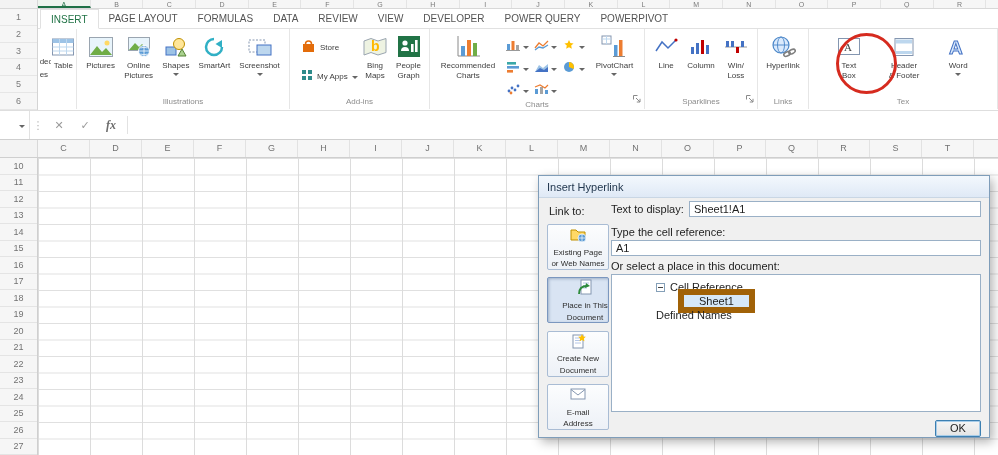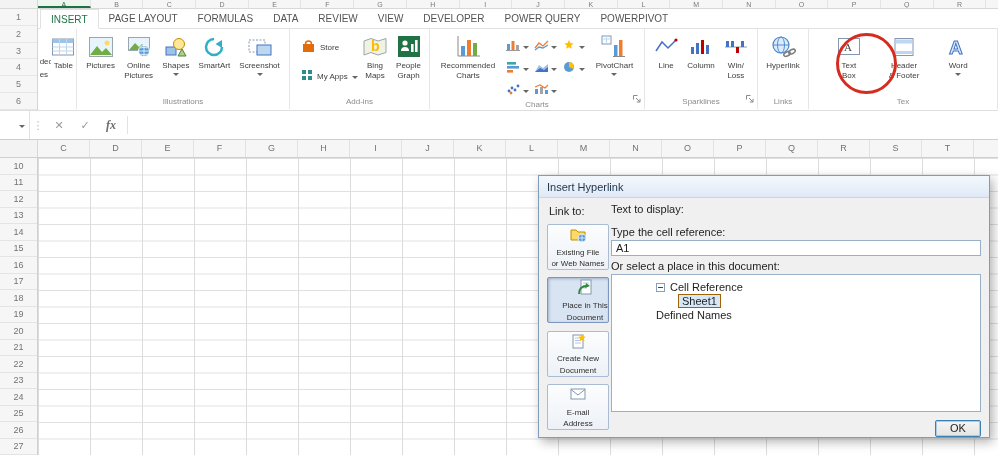--- a/index.html
+++ b/index.html
@@ -74,21 +74,21 @@
 
   .dlg-sidebar { position:absolute; left:8px; top:26px; width:62px; bottom:7px; display:flex; flex-direction:column; justify-content:space-between; }
   .side-btn { height:46px; border:1px solid #a9bcd4; border-radius:2px; background:linear-gradient(#fcfdfe,#edf1f7); display:flex; flex-direction:column; align-items:center; justify-content:center; gap:2px; font-size:8px; line-height:1.2; text-align:center; color:#2e2e2e; cursor:default; }
   .side-btn.selected { background:#d9e4f3; border-color:#7b97bf; box-shadow:inset 1px 1px 3px rgba(50,80,120,.35);padding-left:14px; }
 
   .tree-panel { position:absolute; left:72px; top:76px; width:370px; height:138px; background:#fff; border:1px solid #9ab0c6; font-size:11px; padding-top:5px; overflow:hidden; }
   .tree-row { display:flex; align-items:center; gap:5px; height:14px; }
   .ind-1 { padding-left:44px; } .ind-2 { padding-left:66px; }
   .treebox { width:9px; height:9px; border:1px solid #85a0b8; background:#fff; position:relative; flex:0 0 9px; }
   .treebox::after { content:""; position:absolute; left:1px; right:1px; top:3px; border-top:1px solid #444; }
-  .tree-sel { background:#d6e8f8; border:1px solid #a16207; padding:0 3px; }
+  .tree-sel { background:#d6e8f8; border:6px solid #a16207; padding:0 15px; }
 
   .ok-btn { position:absolute; right:8px; top:222px; width:46px; height:17px; background:linear-gradient(#f5f5f5,#e4e4e4); border:1px solid #3c7fb1; border-radius:2px; font-size:11px; text-align:center; line-height:15px; color:#1e1e1e; cursor:default; box-shadow:0 0 0 1px #a8cce8 inset; }
 </style>
 </head>
 <body>
 
 <div id="app">
 
   <div class="top-col-header">
     <div class="corner-box"></div>
@@ -541,29 +541,30 @@
       <div class="row-cell">27</div>
     </div>
 
   <div class="grid"></div>
 
   <div class="dialog">
     <div class="dlg-title">Insert Hyperlink</div>
     <div class="dlg-body">
       <span class="lbl" style="left:10px; top:7px;">Link to:</span>
       <span class="lbl" style="left:72px; top:5px;">Text to display:</span>
+      <input class="txt-input" style="left: 150px; top: 3px; width: 292px;" value="Sheet1!A1">
 
       <div class="dlg-sidebar">
         <div class="side-btn">
           <span><svg width="18" height="18">
                 <path d="M2 5 h5 l2 2 h7 v8 h-14 z" fill="#ffd966" stroke="#bf9000"></path>
                 <circle cx="13" cy="13" r="4" fill="#5b9bd5" stroke="#fff" stroke-width="0.7"></circle>
                 <path d="M9 13 h8 M13 9 v8" stroke="#fff" stroke-width="0.7"></path>
               </svg></span>
-          <span>Existing File</span>
+          <span>Existing Page</span>
           <span>or Web Names</span>
         </div>
         <div class="side-btn selected">
           <span><svg width="18" height="18">
                 <rect x="5" y="2" width="10" height="14" fill="#fff" stroke="#8496b0"></rect>
                 <path d="M7 5 h6 M7 7.5 h6 M7 10 h4" stroke="#b4c6e7"></path>
                 <path d="M3 16 c0 -5 3 -8 8 -8" fill="none" stroke="#2e8b3a" stroke-width="1.8"></path>
                 <path d="M10 5 l4 3 -5 2 z" fill="#2e8b3a"></path>
               </svg></span>
           <span>Place in This</span>

